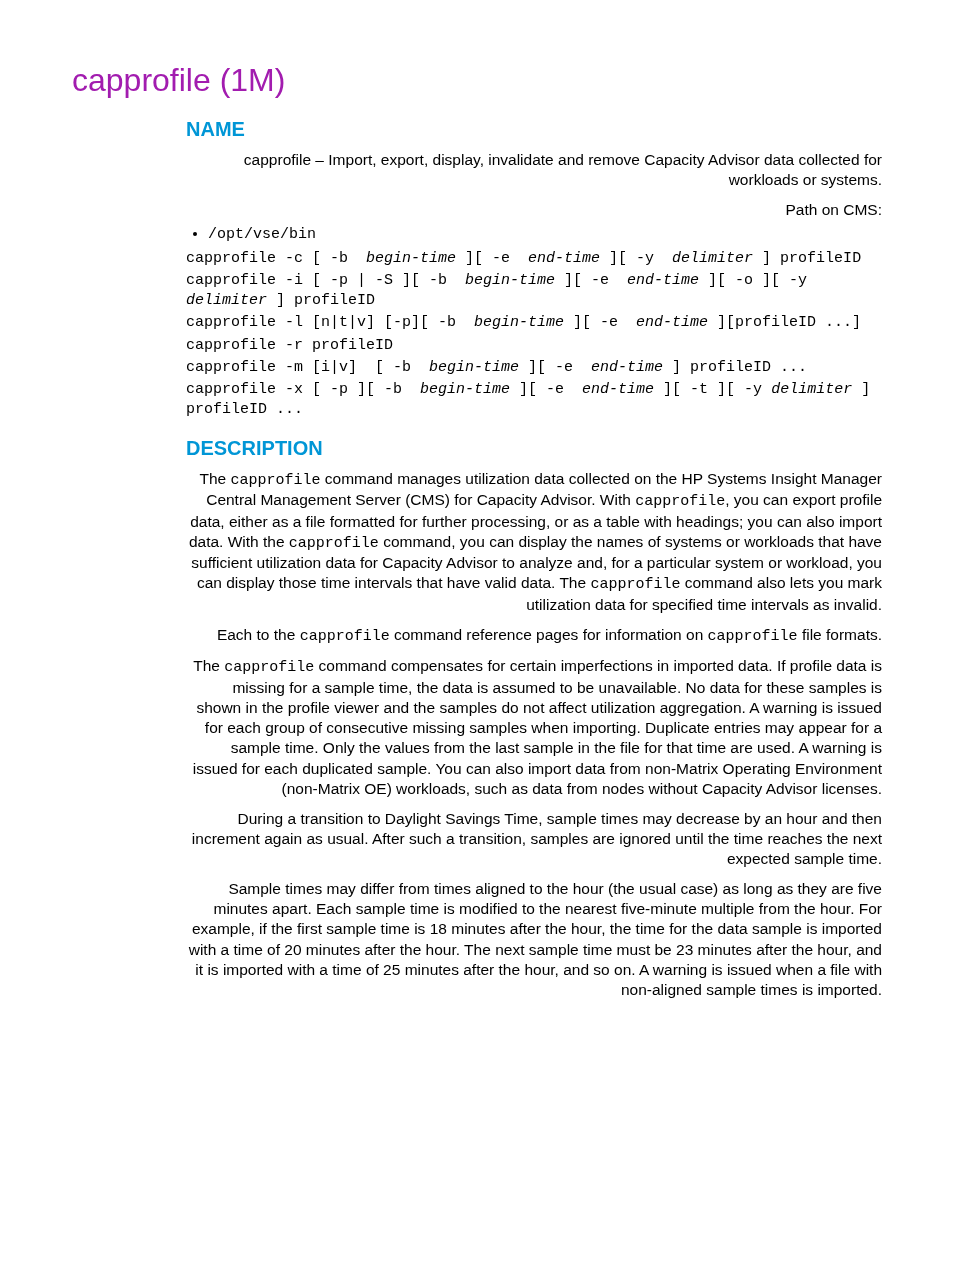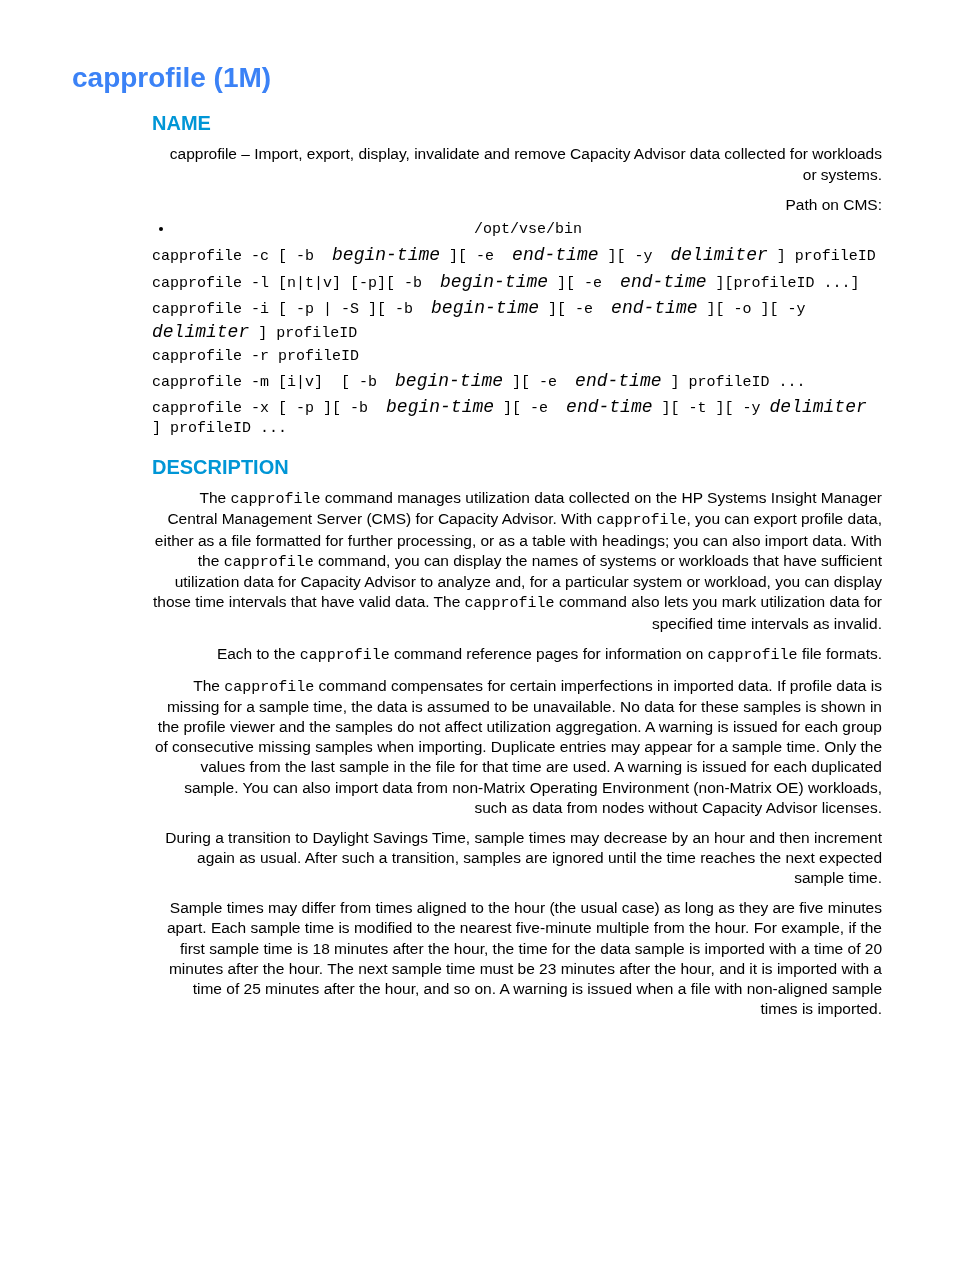--- a/index.html
+++ b/index.html
@@ -8,58 +8,57 @@
     font-family: Arial, Helvetica, sans-serif;
     font-size: 15.5px;
     line-height: 1.3;
     color: #000;
     background: #fff;
     width: 954px;
     box-sizing: border-box;
   }
   h1.title {
     font-family: Arial, Helvetica, sans-serif;
-    font-weight: 700;
-    font-size: 28px;
-    color: #3b82f6;
+    font-weight: 400;
+    font-size: 32px;
+    color: #a21caf;
     margin: 0 0 10px 0;
   }
   .indent-block {
-    margin-left: 80px;
+    margin-left: 114px;
   }
   h2.section {
     font-family: Arial, Helvetica, sans-serif;
     font-weight: bold;
     font-size: 20px;
     color: #0096D6;
     margin: 14px 0 6px 0;
   }
   p {
     margin: 8px 0 10px 0;
     text-align: right;
   }
   p.tight {
     margin: 4px 0 4px 0;
   }
   ul.bullet {
     margin: 4px 0 4px 0;
     padding-left: 22px;
-    text-align: center;
   }
   ul.bullet li {
     font-family: "Courier New", monospace;
   }
   .mono {
     font-family: "Courier New", monospace;
     font-size: 15px;
   }
   .mono-i {
     font-family: "Courier New", monospace;
     font-style: italic;
-    font-size: 18px;
+    font-size: 15px;
   }
   pre.syn {
     font-family: "Courier New", monospace;
     font-size: 15px;
     white-space: pre-wrap;
     margin: 2px 0 2px 0;
     line-height: 1.35;
   }
   .page-num {
     position: absolute;
@@ -81,23 +80,23 @@
   <h2 class="section">NAME</h2>
   <p>capprofile – Import, export, display, invalidate and remove Capacity Advisor data collected for workloads or systems.</p>
 
   <p class="tight">Path on CMS:</p>
   <ul class="bullet">
     <li><span class="mono">/opt/vse/bin</span></li>
   </ul>
 
   <pre class="syn"><span class="mono">capprofile -c [ -b  </span><span class="mono-i">begin-time</span><span class="mono"> ][ -e  </span><span class="mono-i">end-time</span><span class="mono"> ][ -y  </span><span class="mono-i">delimiter</span><span class="mono"> ] profileID</span></pre>
 
+  <pre class="syn"><span class="mono">capprofile -i [ -p | -S ][ -b  </span><span class="mono-i">begin-time</span><span class="mono"> ][ -e  </span><span class="mono-i">end-time</span><span class="mono"> ][ -o ][ -y </span><span class="mono-i">delimiter</span><span class="mono"> ] profileID</span></pre>
+
   <pre class="syn"><span class="mono">capprofile -l [n|t|v] [-p][ -b  </span><span class="mono-i">begin-time</span><span class="mono"> ][ -e  </span><span class="mono-i">end-time</span><span class="mono"> ][profileID ...]</span></pre>
-
-  <pre class="syn"><span class="mono">capprofile -i [ -p | -S ][ -b  </span><span class="mono-i">begin-time</span><span class="mono"> ][ -e  </span><span class="mono-i">end-time</span><span class="mono"> ][ -o ][ -y </span><span class="mono-i">delimiter</span><span class="mono"> ] profileID</span></pre>
 
   <pre class="syn"><span class="mono">capprofile -r profileID</span></pre>
 
   <pre class="syn"><span class="mono">capprofile -m [i|v]  [ -b  </span><span class="mono-i">begin-time</span><span class="mono"> ][ -e  </span><span class="mono-i">end-time</span><span class="mono"> ] profileID ...</span></pre>
 
   <pre class="syn"><span class="mono">capprofile -x [ -p ][ -b  </span><span class="mono-i">begin-time</span><span class="mono"> ][ -e  </span><span class="mono-i">end-time</span><span class="mono"> ][ -t ][ -y </span><span class="mono-i">delimiter</span><span class="mono"> ] profileID ...</span></pre>
 
   <h2 class="section">DESCRIPTION</h2>
 
   <p>

